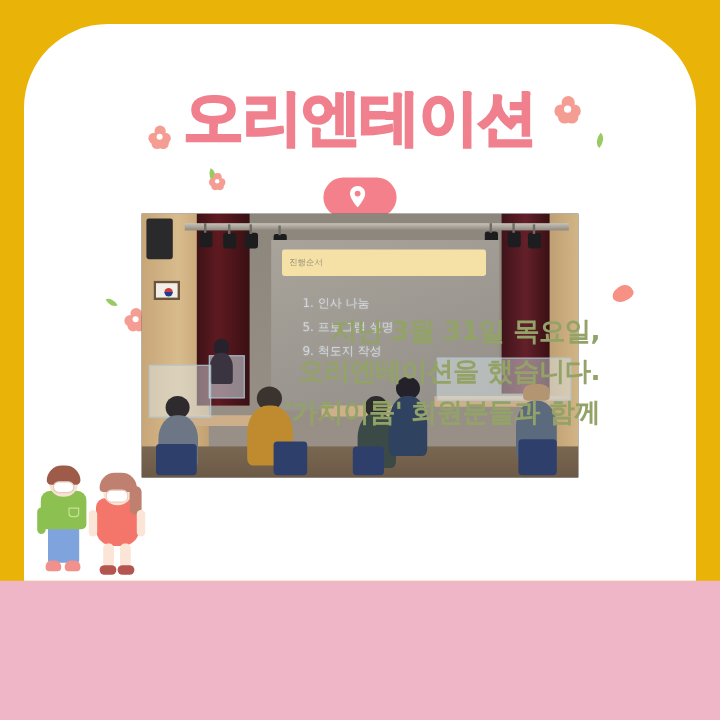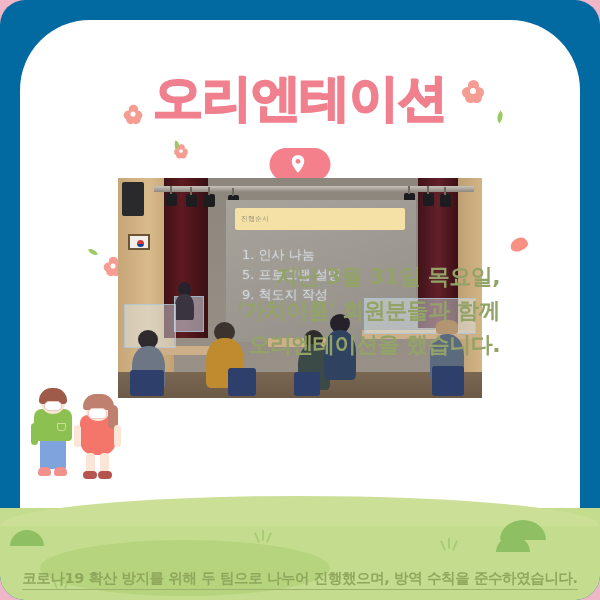--- a/index.html
+++ b/index.html
@@ -1,21 +1,21 @@
 <!DOCTYPE html>
 <html lang="ko"><head>
 <meta charset="utf-8">
 <style>
   html,body{margin:0;padding:0;}
   body{
     width:600px;height:600px;overflow:hidden;
     font-family:"DejaVu Sans","Liberation Sans",sans-serif;
     background:#EFB6C8;
   }
-  .card-root{position:relative;width:600px;height:600px;overflow:hidden;background:#0369a1;border-radius:25px;}
+  .card-root{position:relative;width:600px;height:484px;overflow:hidden;background:#eab308;}
 
   
   .inner-card{
     position:absolute;left:20px;top:20px;width:560px;height:560px;
     background:#ffffff;border-radius:70px 70px 0 0;overflow:hidden;
   }
 
   
   .flower{position:absolute;width:22px;height:22px;}
   .flower i{
@@ -74,21 +74,21 @@
     position:absolute;left:108px;top:22px;width:190px;height:142px;
     background:linear-gradient(160deg,#a8a49c,#938f88);
   }
   .ph-slidebar{
     position:absolute;left:9px;top:8px;width:170px;height:22px;
     background:#f5e0a6;border-radius:2px;
     color:#9a9478;font-size:7px;line-height:22px;padding-left:6px;
     box-sizing:border-box;overflow:hidden;white-space:nowrap;
   }
   .ph-slideitem{
-    position:absolute;left:16px;color:#cfd6dd;font-size:13px;white-space:nowrap;
+    position:absolute;left:26px;color:#cfd6dd;font-size:10px;white-space:nowrap;
     text-shadow:0 0 2px rgba(255,255,255,.3);
   }
   .ph-curtain-l{position:absolute;left:46px;top:0;width:44px;height:160px;
     background:linear-gradient(90deg,#3d1216,#5e1a20 40%,#391014);}
   .ph-curtain-r{position:absolute;left:300px;top:0;width:40px;height:150px;
     background:linear-gradient(90deg,#40131a,#63202a 50%,#3a1014);}
   .ph-truss{position:absolute;left:36px;top:8px;width:320px;height:6px;
     background:linear-gradient(#c8c3ba,#8d877e);}
   .ph-light{position:absolute;width:11px;height:13px;background:#1d1d20;border-radius:2px;}
   .ph-light::before{content:"";position:absolute;left:4px;top:-7px;width:2px;height:8px;background:#6f6a63;}
@@ -252,22 +252,22 @@
       <div class="ph-head" style="left:212px;top:136px;width:20px;height:19px;background:#24212a;"></div>
       <div class="ph-person" style="left:206px;top:152px;width:32px;height:50px;background:#2f4360;"></div>
 
       <div class="ph-head" style="left:318px;top:142px;width:22px;height:14px;background:#b49572;border-radius:40% 40% 20% 20%;"></div>
       <div class="ph-person" style="left:312px;top:156px;width:34px;height:48px;background:#5b6a7d;"></div>
       <div class="ph-chair" style="left:314px;top:188px;width:32px;height:30px;"></div>
     </div>
 
     <div class="body-text">
       <div>지난 3월 31일 목요일,</div>
+      <div>오리엔테이션을 했습니다.</div>
       <div>'가치이룸' 회원분들과 함께</div>
-      <div>오리엔테이션을 했습니다.</div>
     </div>
 
     <div class="couple">
 
       <div class="cp" style="left:12px;top:40px;width:26px;height:34px;background:#7FA3DC;border-radius:3px 3px 2px 2px;"></div>
       <div class="cp" style="left:6px;top:14px;width:38px;height:32px;background:#8CC152;border-radius:8px 8px 4px 4px;"></div>
       <div class="cp" style="left:29px;top:28px;width:9px;height:8px;border:1.5px solid #C7DF96;border-radius:0 0 3px 3px;box-sizing:border-box;"></div>
       <div class="cp" style="left:13px;top:-3px;width:24px;height:22px;background:#F7E3D2;border-radius:50%;"></div>
       <div class="cp" style="left:11px;top:-7px;width:28px;height:16px;background:#9E5B4A;border-radius:14px 14px 4px 4px;"></div>
       <div class="cp" style="left:16px;top:6px;width:18px;height:10px;background:#fff;border:1px solid #E8C9BE;border-radius:5px;box-sizing:border-box;"></div>
@@ -283,39 +283,14 @@
       <div class="cp" style="left:46px;top:30px;width:7px;height:22px;background:#FBE5D6;border-radius:4px;"></div>
       <div class="cp" style="left:86px;top:30px;width:7px;height:22px;background:#FBE5D6;border-radius:4px;"></div>
       <div class="cp" style="left:58px;top:58px;width:9px;height:20px;background:#FBE5D6;border-radius:4px;"></div>
       <div class="cp" style="left:72px;top:58px;width:9px;height:20px;background:#FBE5D6;border-radius:4px;"></div>
       <div class="cp" style="left:55px;top:76px;width:14px;height:8px;background:#B4564F;border-radius:5px;"></div>
       <div class="cp" style="left:70px;top:76px;width:14px;height:8px;background:#B4564F;border-radius:5px;"></div>
     </div>
 
   </div>
 
-  <div class="grass">
-    <div class="grass-top"></div>
-    <div class="grass-hill"></div>
-    <div class="bush" style="left:10px;top:22px;width:34px;height:16px;"></div>
-    <div class="bush" style="left:500px;top:12px;width:46px;height:20px;"></div>
-    <div class="bush" style="left:496px;top:28px;width:34px;height:16px;"></div>
-    <div class="tuft" style="left:252px;top:22px;">
-        <b></b>
-        <b></b>
-        <b></b>
-      </div>
-    <div class="tuft" style="left:438px;top:30px;">
-        <b></b>
-        <b></b>
-        <b></b>
-      </div>
-    <div class="tuft" style="left:50px;top:68px;">
-        <b></b>
-        <b></b>
-        <b></b>
-      </div>
-    <div class="banner-text">
-      <span>코로나19 확산 방지를 위해 두 팀으로 나누어 진행했으며, 방역 수칙을 준수하였습니다.</span>
-    </div>
-  </div>
 
 </div>
 
 </body></html>

